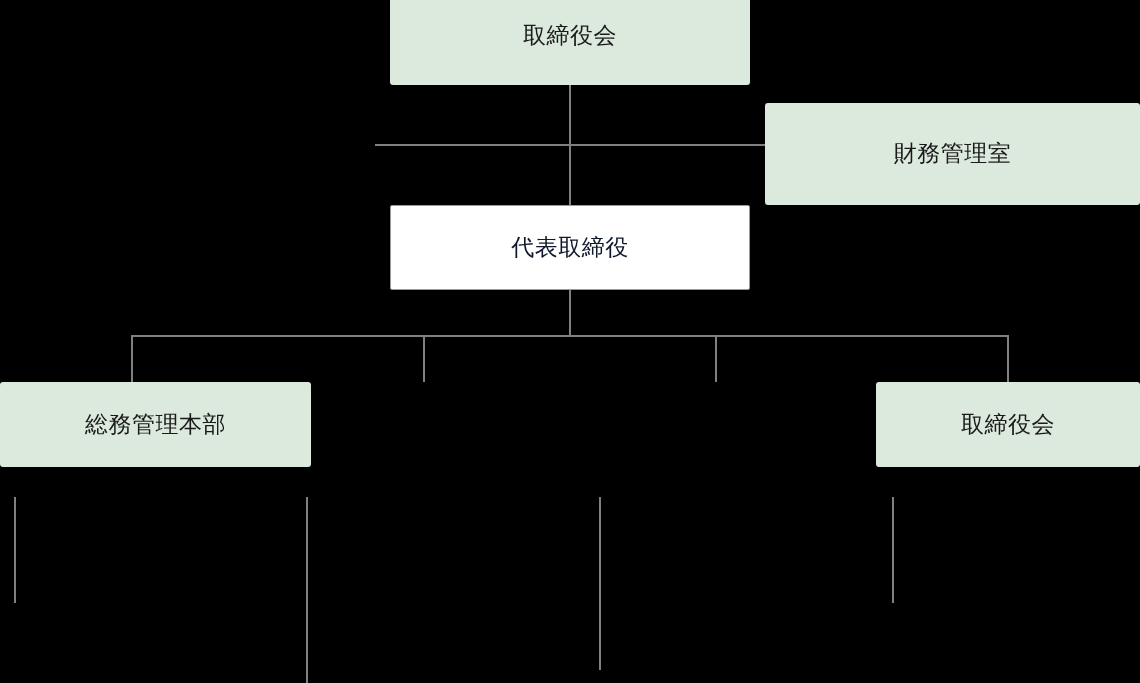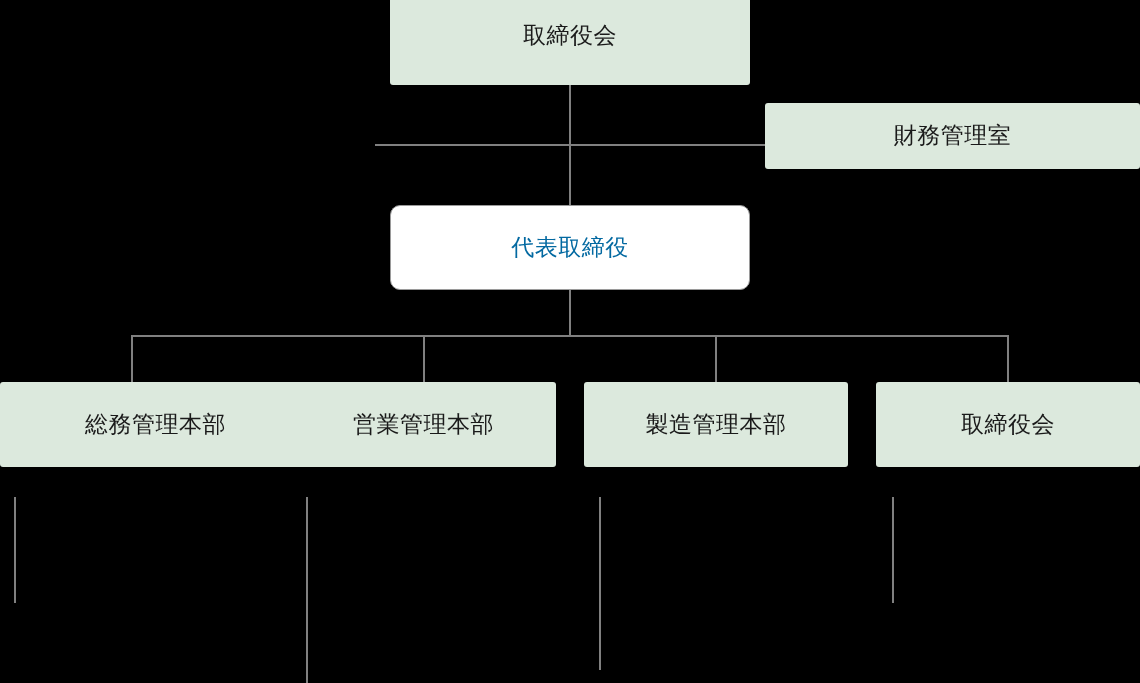--- a/index.html
+++ b/index.html
@@ -32,24 +32,24 @@
     line-height: 1.2;
     letter-spacing: 0.5px;
   }
   .node-green {
     background: #dce9dd;
     color: #1a1a1a;
     font-size: 23px;
   }
   .node-white {
     background: #ffffff;
-    color: #0369a1;
+    color: #0f172a;
     font-size: 23px;
     border: 1px solid #9a9a9a;
-    border-radius: 10px;
+    border-radius: 2px;
   }
   .connector {
     position: absolute;
     background: #808080;
   }
   .connector-v {
     width: 2px;
   }
   .connector-h {
     height: 2px;
@@ -76,37 +76,31 @@
   <div class="connector connector-v" style="left:14px; top:497px; height:106px;"></div>
   <div class="connector connector-v" style="left:306px; top:497px; height:186px;"></div>
   <div class="connector connector-v" style="left:599px; top:497px; height:173px;"></div>
   <div class="connector connector-v" style="left:892px; top:497px; height:106px;"></div>
 
   <div class="node node-green" style="left:390px; top:-14px; width:360px; height:99px;">
     <span>取締役会</span>
   </div>
 
 
-  <div class="node node-green" style="left:765px; top:103px; width:375px; height:66px;">
+  <div class="node node-green" style="left:765px; top:103px; width:375px; height:102px;">
     <span>財務管理室</span>
   </div>
 
   <div class="node node-white" style="left:390px; top:205px; width:360px; height:85px;">
     <span>代表取締役</span>
   </div>
 
   <div class="node node-green" style="left:0px; top:382px; width:311px; height:85px;">
     <span>総務管理本部</span>
   </div>
 
-  <div class="node node-green" style="left:291px; top:382px; width:265px; height:85px;">
-    <span>営業管理本部</span>
-  </div>
 
-  <div class="node node-green" style="left:584px; top:382px; width:264px; height:85px;">
-    <span>製造管理本部</span>
-  </div>
 
   <div class="node node-green" style="left:876px; top:382px; width:264px; height:85px;">
     <span>取締役会</span>
   </div>
 
 </div>
 
 </body></html>

